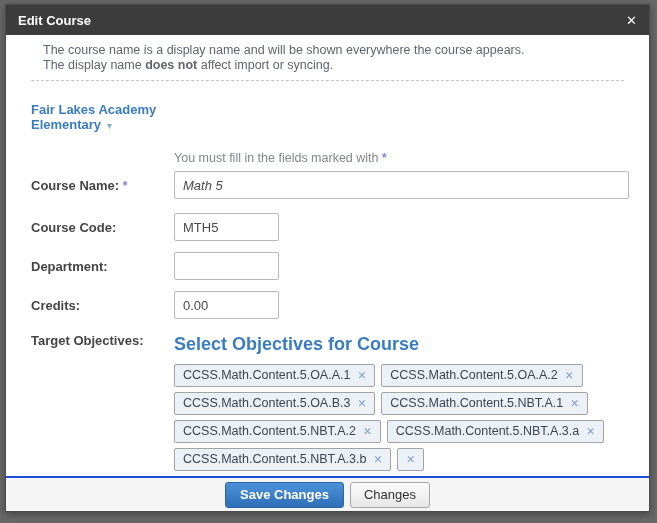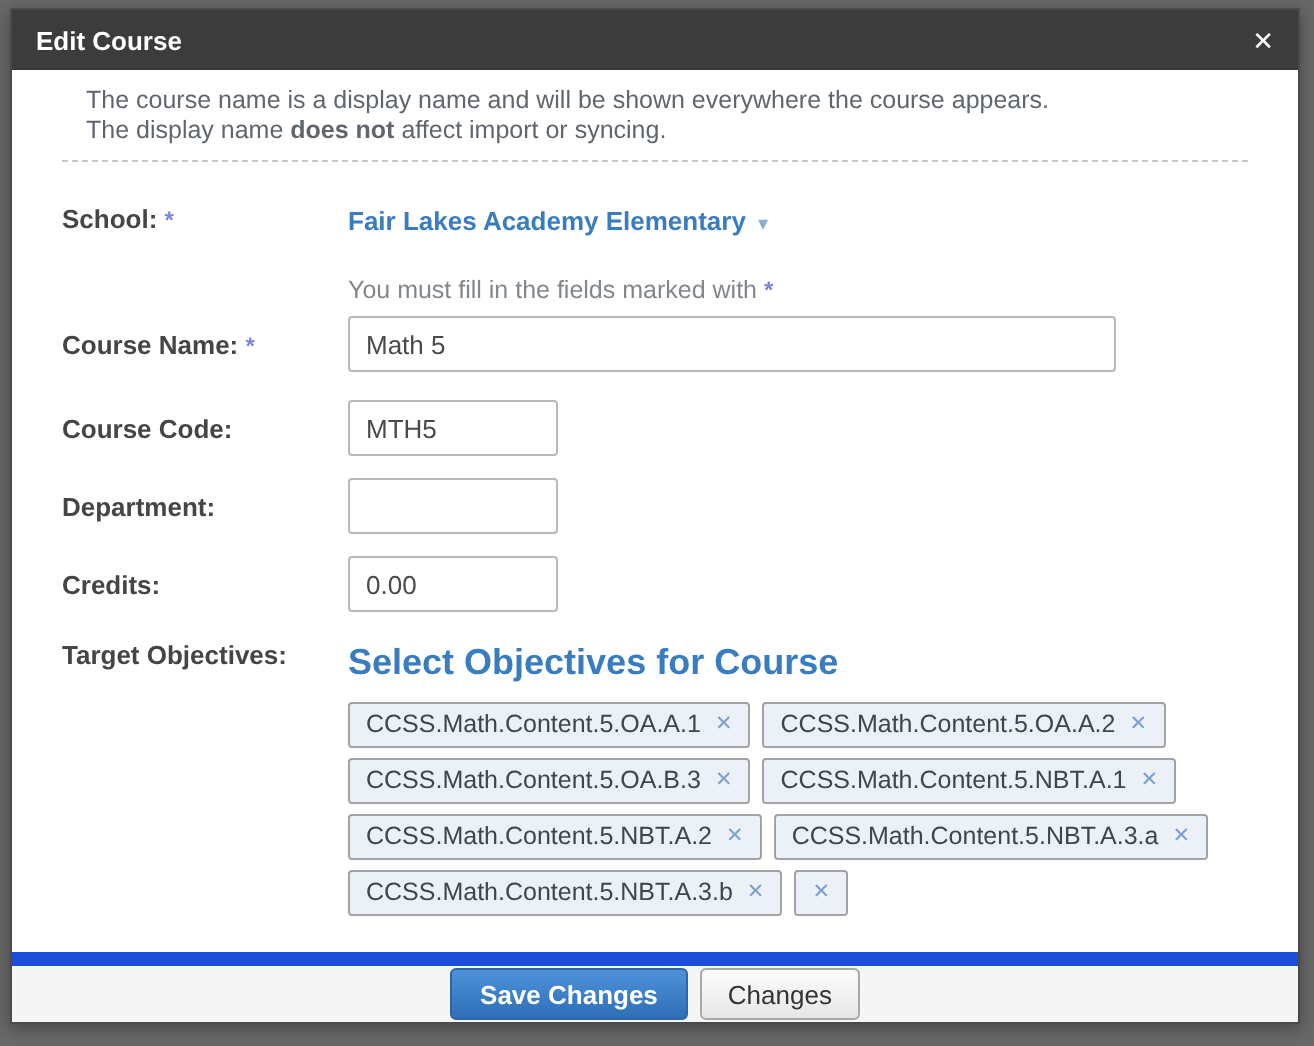--- a/index.html
+++ b/index.html
@@ -31,32 +31,32 @@
   .lbl { font-size:13px; font-weight:bold; color:#454545; white-space:nowrap; }
   .lbl.pad { padding-top:7px; }
   .star { color:#7b86dd; font-weight:bold; font-size:12px; }
   .school-link { font-size:13px; font-weight:bold; color:#3a7cc0; cursor:pointer; display:inline-block; }
   .caret { font-size:10px; color:#86aed6; margin-left:6px; }
   .hint { font-size:12.5px; color:#82878c; }
   .txt {
     height:28px; border:1px solid #b9b9b9; border-radius:2px; background:#fff;
     font-family:inherit; font-size:13px; color:#4a4a4a; padding:0 8px; outline:none;
   }
-  .txt.wide { width:384px; }
+  .txt.wide { width:455px;font-style:italic; }
   .txt.small { width:105px; }
   .obj-link { font-size:18px; font-weight:bold; color:#3a7cc0; cursor:pointer; display:inline-block; padding-top:1px; }
   .chips { margin-top:9px; width:440px; display:flex; flex-wrap:wrap; gap:5px 6px; }
   .chip {
     display:inline-flex; align-items:center; gap:7px;
     background:#ecf1f8; border:1px solid #a3a3a3; border-radius:2px;
     padding:3px 8px 4px 8px; font-size:12.5px; color:#40454d; white-space:nowrap;
   }
   .chip-x { font-size:10.5px; font-weight:bold; color:#7da0d0; cursor:pointer; line-height:1; }
   .modal-footer {
-    flex:0 0 35px; background:#f5f5f5; border-top:7px solid #1d4ed8;
+    flex:0 0 35px; background:#f5f5f5; border-top:2px solid #1d4ed8;
     display:flex; align-items:center; justify-content:center; gap:6px;
   }
   .btn { height:26px; border-radius:3px; font-family:inherit; font-size:13px; cursor:pointer; line-height:1; }
   .btn-primary {
     background:linear-gradient(#4d92d9,#2e6fb7); border:1px solid #2c66a9;
     color:#fff; font-weight:bold; padding:0 14px;
   }
   .btn-secondary {
     background:linear-gradient(#fcfcfc,#e6e6e6); border:1px solid #a8a8a8;
     color:#333; padding:0 13px;
@@ -72,21 +72,20 @@
       <span class="modal-title">Edit Course</span>
       <span class="close">✕</span>
     </div>
 
     <div class="modal-body">
       <p class="notice"><span>The course name is a display name and will be shown everywhere the course appears.</span><br><span>The display name </span><b>does not</b><span> affect import or syncing.</span></p>
 
       <div class="divider"></div>
 
       <div class="form-row row-school">
-        <div class="lbl"><span>School:</span> <span class="star">*</span></div>
         <div>
           <span class="school-link"><span>Fair Lakes Academy Elementary</span><span class="caret">▾</span></span>
         </div>
       </div>
 
       <div class="form-row row-hint">
         <div></div>
         <div class="hint"><span>You must fill in the fields marked with </span><span class="star">*</span></div>
       </div>
 

